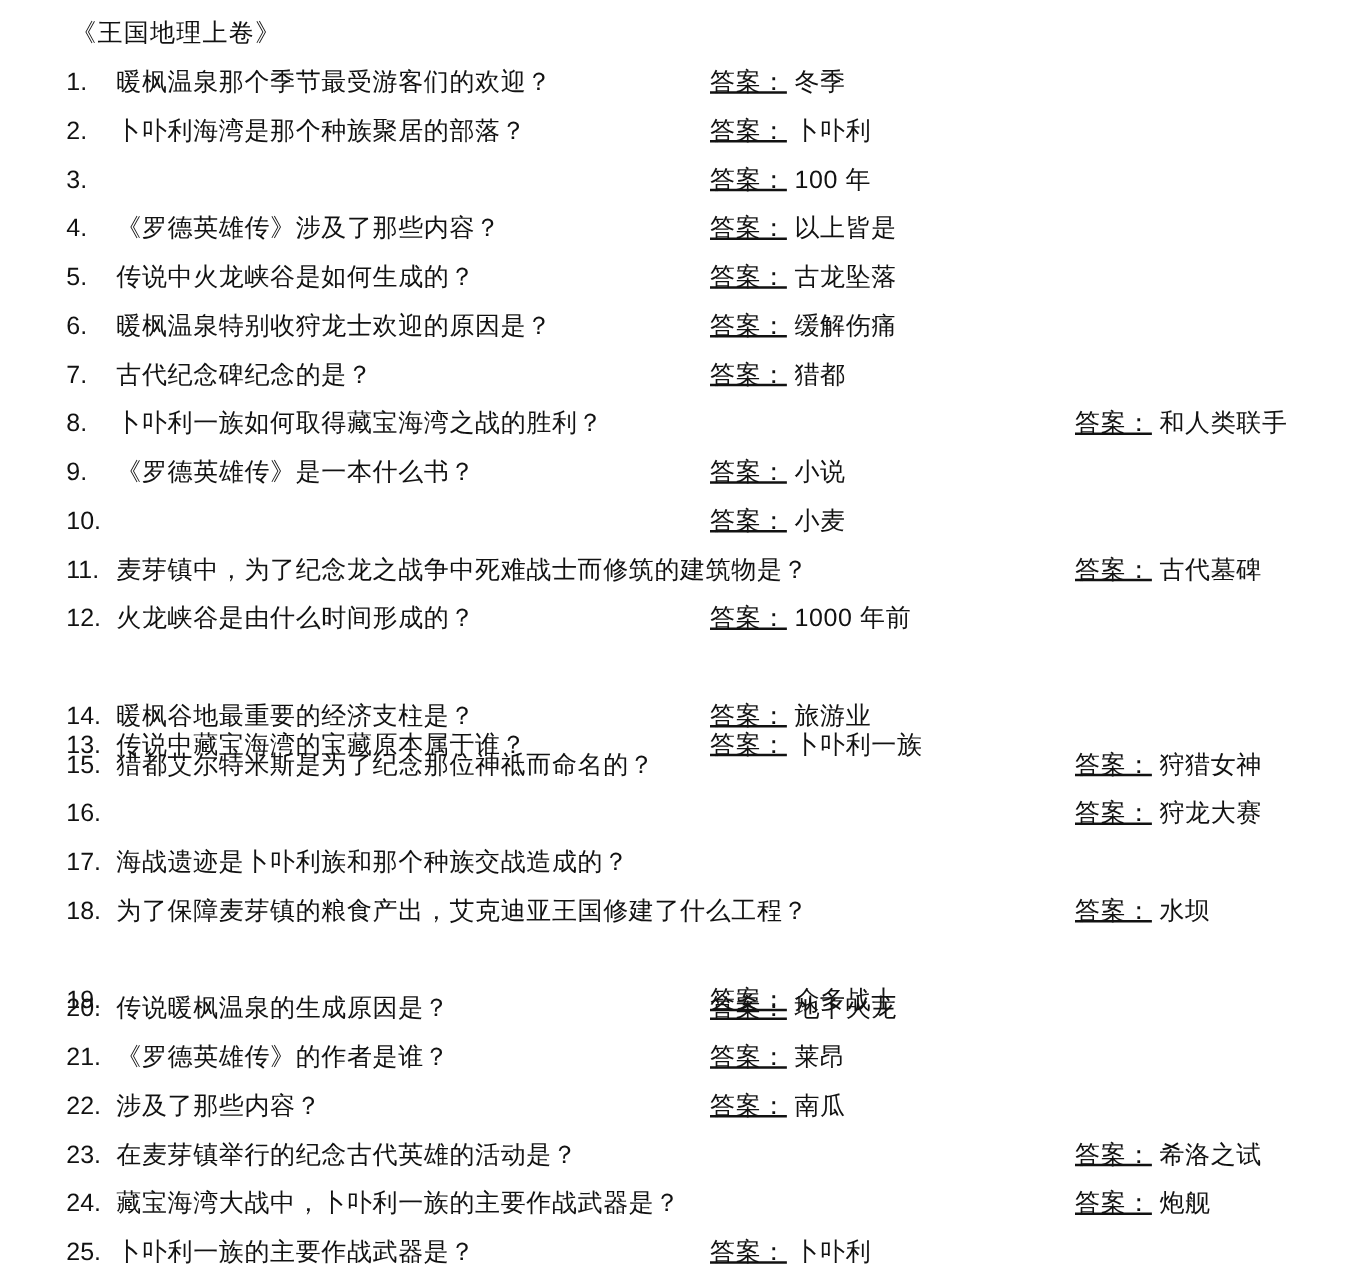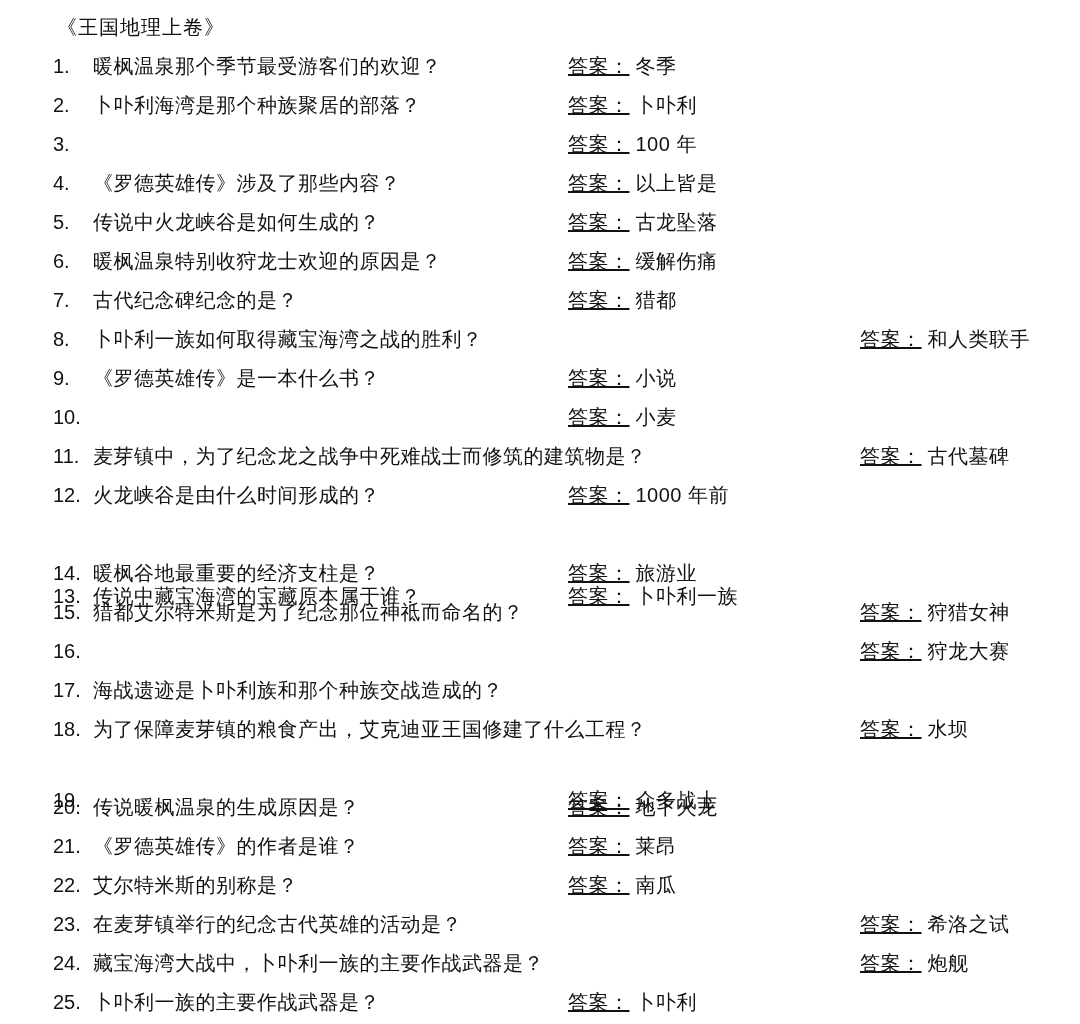--- a/index.html
+++ b/index.html
@@ -174,21 +174,21 @@
   </div>
 
   <div class="line" style="top: 827px;">
     <span class="num">21.</span>
     <span class="q">《罗德英雄传》的作者是谁？</span>
     <span class="ans mid"><span class="ans-label">答案：</span><span>莱昂</span></span>
   </div>
 
   <div class="line" style="top: 866px;">
     <span class="num">22.</span>
-    <span class="q">艾尔特米斯的别称是？</span>
+    <span class="q">涉及了那些内容？</span>
     <span class="ans mid"><span class="ans-label">答案：</span><span>南瓜</span></span>
   </div>
 
   <div class="line" style="top: 905px;">
     <span class="num">23.</span>
     <span class="q">在麦芽镇举行的纪念古代英雄的活动是？</span>
     <span class="ans far"><span class="ans-label">答案：</span><span>希洛之试</span></span>
   </div>
 
   <div class="line" style="top: 944px;">

